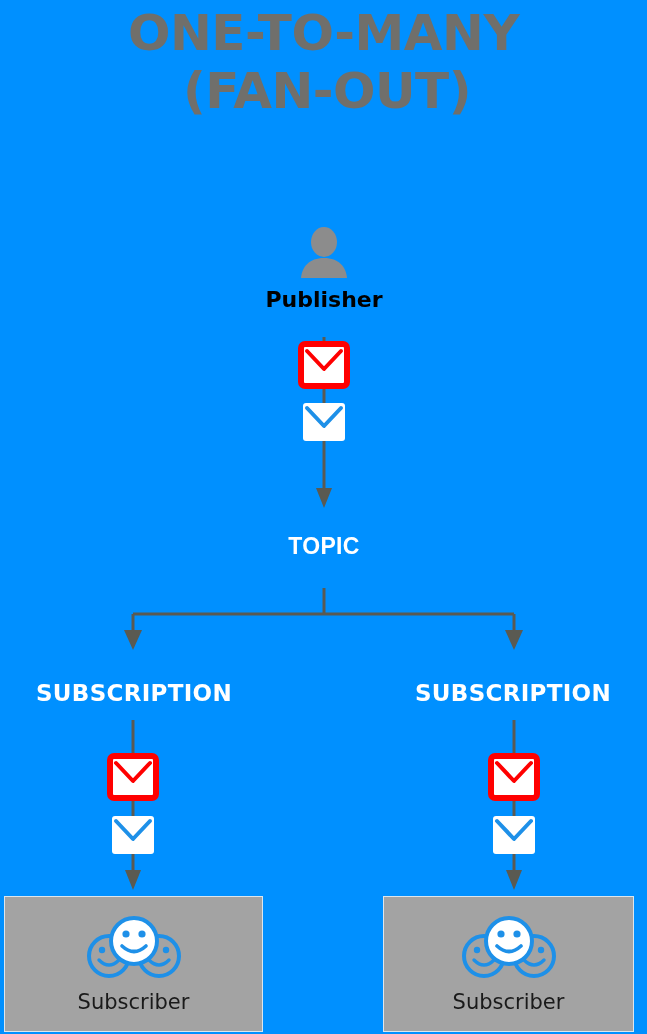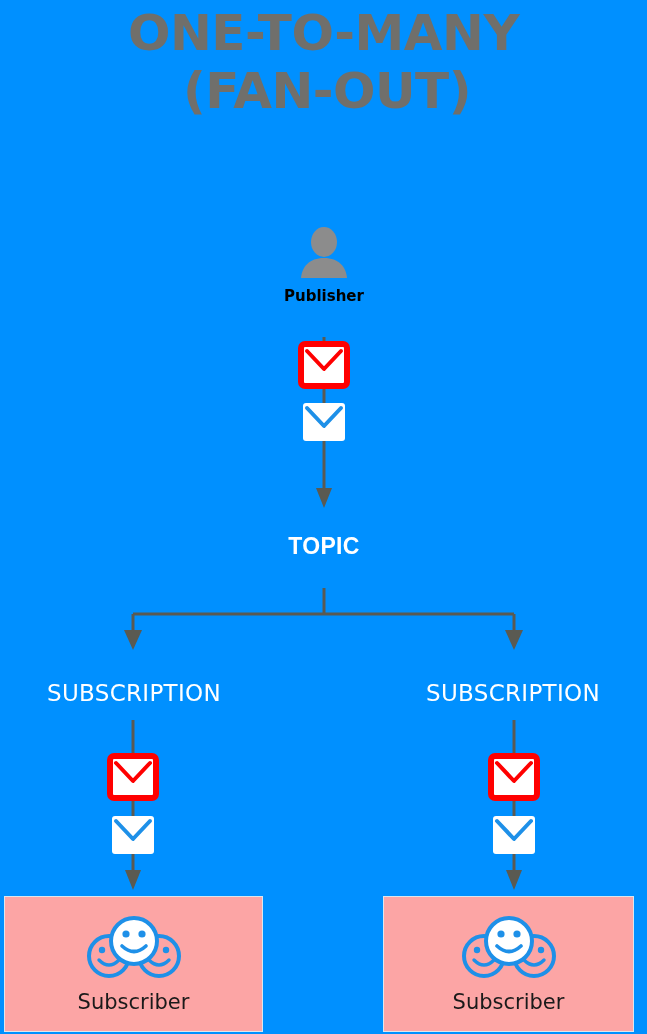--- a/index.html
+++ b/index.html
@@ -47,21 +47,21 @@
   }
   .person-icon {
     display: block;
     margin: 0 auto;
   }
   .publisher-label {
     display: block;
     margin-top: 6px;
     color: #000000;
     font-weight: bold;
-    font-size: 15px;
+    font-size: 22px;
     font-family: "DejaVu Sans", sans-serif;
   }
 
   
   .connectors {
     position: absolute;
     left: 0; top: 0;
     width: 647px;
     height: 1034px;
     pointer-events: none;
@@ -86,34 +86,34 @@
     font-family: Liberation Sans, sans-serif;
   }
 
   
   .sub-label {
     position: absolute;
     top: 680px;
     width: 260px;
     text-align: center;
     color: #FFFFFF;
-    font-weight: normal;
+    font-weight: bold;
     font-size: 23px;
     letter-spacing: 0.3px;
     font-family: "DejaVu Sans", sans-serif;
   }
   .sub-label.left  { left: 4px;   }
   .sub-label.right { left: 383px; }
 
   
   .subscriber-box {
     position: absolute;
     top: 896px;
     height: 136px;
-    background: #fca5a5;
+    background: #a3a3a3;
     border: 1px solid #DCE6EE;
     box-sizing: border-box;
     display: flex;
     flex-direction: column;
     align-items: center;
     justify-content: center;
   }
   .subscriber-box.left  { left: 4px;   width: 259px; }
   .subscriber-box.right { left: 383px; width: 251px; }
   .faces-icon { display: block; }

